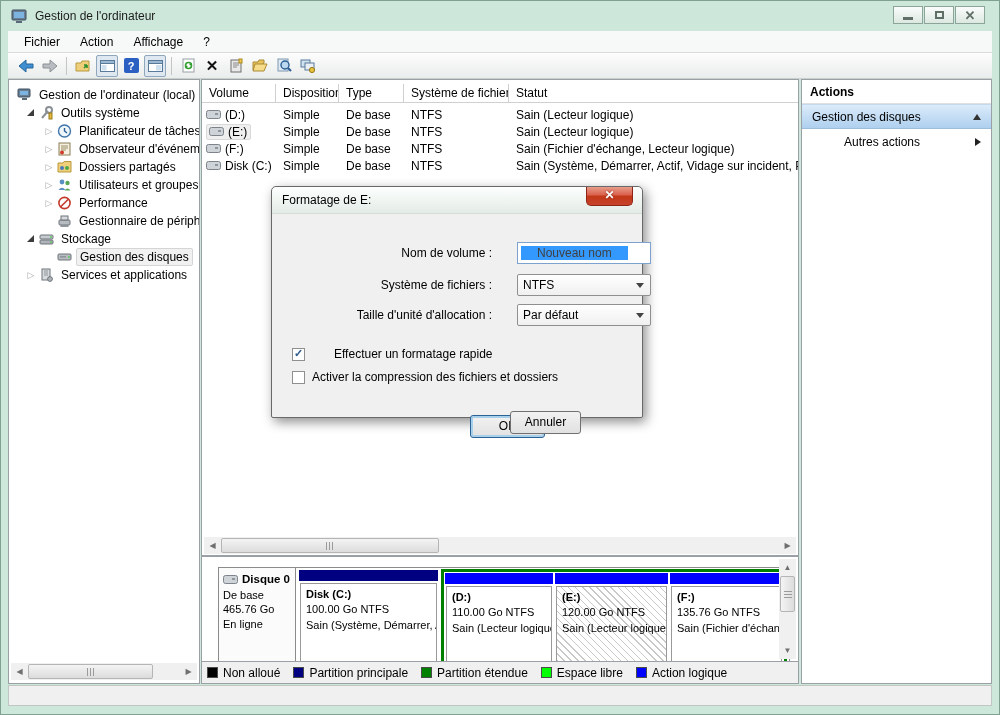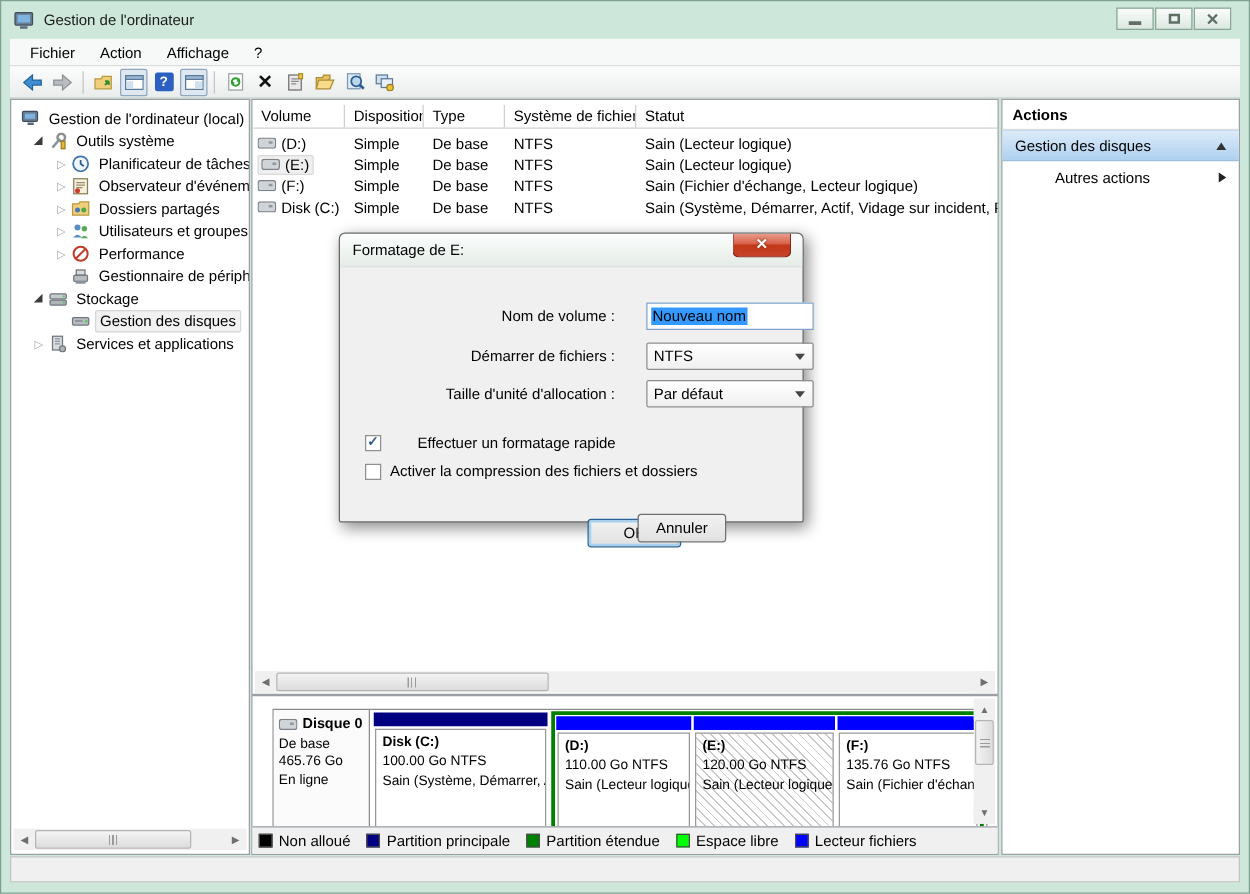--- a/index.html
+++ b/index.html
@@ -125,21 +125,21 @@
   .dlg-close { position:absolute; top:0; right:9px; width:47px; height:19px;
                background:linear-gradient(#e89c8b,#d9604b 45%,#c23818 50%,#c6422a);
                border:1px solid #8e2418; border-top:none; border-radius:0 0 5px 5px;
                color:#fff; font-weight:bold; font-size:12px; text-align:center; line-height:17px;
                text-shadow:0 0 2px #7e1d0e; }
   .dlg-body { position:relative; width:100%; height:calc(100% - 27px); }
   .dlg-row { position:absolute; left:20px; right:13px; height:22px; display:flex; align-items:center; }
   .dlg-label { width:200px;text-align:right; }
   .dlg-input { position:absolute; left:225px; top:0; width:134px; height:22px; background:#fff;
                border:1px solid #7da2ce; display:flex; align-items:center; padding-left:3px; }
-  .sel-text { background:#3399ff; color:#000000; padding:0 1px; }
+  .sel-text { background:#3399ff; color:#404040; padding:0 16px; }
   .dlg-select { position:absolute; left:225px; top:0; width:134px; height:22px; background:linear-gradient(#fff,#f0f0f0);
                 border:1px solid #8e8f8f; border-radius:2px; display:flex; align-items:center; padding-left:5px; }
   .dd-arrow { margin-left:auto; margin-right:6px; width:0; height:0; border-left:4px solid transparent;
               border-right:4px solid transparent; border-top:5px solid #444; }
   .chk-row { position:absolute; left:20px; display:flex; align-items:center; height:16px; }
   .chk { width:13px; height:13px; background:#fff; border:1px solid #8e8f8f; margin-right:7px;
          display:flex; align-items:center; justify-content:center; font-size:11px; color:#2d5a8c; font-weight:bold; }
   .chk.checked::before { content:"✓"; margin-top:-2px; }
   .dlg-btn { position:absolute; height:23px; background:linear-gradient(#f2f2f2,#e1e1e1);
              border:1px solid #707070; border-radius:3px; text-align:center; line-height:21px; font-size:12px; }
@@ -517,21 +517,21 @@
           <span class="lg-item">
               <span class="lg-swatch" style="background-color: rgb(0, 128, 0);"></span>
               <span>Partition étendue</span>
             </span>
           <span class="lg-item">
               <span class="lg-swatch" style="background-color: rgb(0, 255, 0);"></span>
               <span>Espace libre</span>
             </span>
           <span class="lg-item">
               <span class="lg-swatch" style="background-color: rgb(0, 0, 255);"></span>
-              <span>Lecteur fichiers</span>
+              <span>Action logique</span>
             </span>
         </div>
       </div>
     </div>
 
     <div class="actions-panel">
       <div class="act-header">Actions</div>
       <div class="act-group">
         <span>Gestion des disques</span>
         <span class="arrow-up"></span>
@@ -551,21 +551,21 @@
     </div>
     <div class="dlg-close"><span>✕</span></div>
     <div class="dlg-body">
       <div class="dlg-row" style="top:28px;">
         <span class="dlg-label">Nom de volume :</span>
         <span class="dlg-input">
             <span class="sel-text">Nouveau nom</span>
           </span>
       </div>
       <div class="dlg-row" style="top:60px;">
-        <span class="dlg-label">Démarrer de fichiers :</span>
+        <span class="dlg-label">Système de fichiers :</span>
         <span class="dlg-select">
             <span>NTFS</span>
             <span class="dd-arrow"></span>
           </span>
       </div>
       <div class="dlg-row" style="top:90px;">
         <span class="dlg-label">Taille d'unité d'allocation :</span>
         <span class="dlg-select">
             <span>Par défaut</span>
             <span class="dd-arrow"></span>

